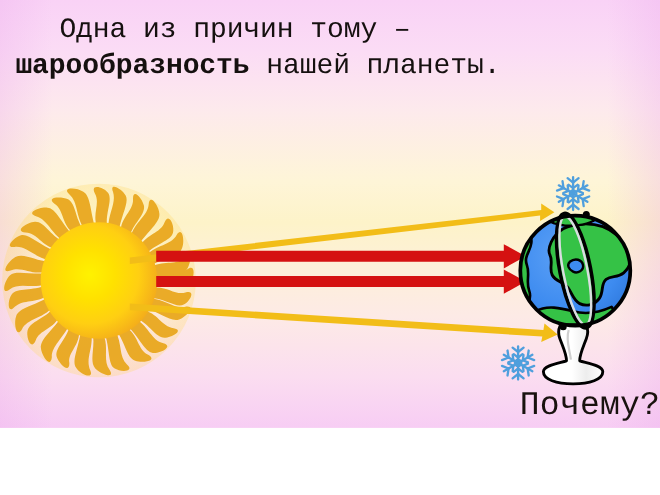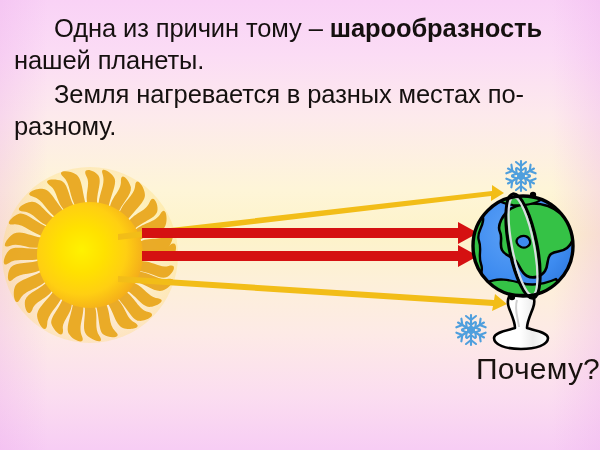--- a/index.html
+++ b/index.html
@@ -3,23 +3,23 @@
 <meta charset="utf-8">
 <style>
   html, body {
     margin: 0;
     padding: 0;
     background: #ffffff;
   }
   #slide {
     position: relative;
     width: 600px;
-    height: 450px;
+    height: 389px;
     overflow: hidden;
-    font-family: Liberation Sans, sans-serif;
+    font-family: Liberation Mono, monospace;
     background: linear-gradient(to bottom,
         #f9d2f6 0%,
         #fbdcf5 12%,
         #fdeaec 26%,
         #fef5d8 42%,
         #fdf3c9 52%,
         #fdf0d8 62%,
         #fdeae6 74%,
         #fbddf0 88%,
         #f7cdf4 100%);
@@ -355,18 +355,17 @@
           <line x1="0" y1="-5" x2="-4" y2="-8"></line>
           <line x1="0" y1="-5" x2="4" y2="-8"></line>
         </g>
         <circle cx="0" cy="0" r="3" stroke-width="2"></circle>
       </g>
     </g>
   </svg>
 
   <div id="text-block">
     <p class="para"><span>Одна из причин тому – </span><span class="bold">шарообразность</span><span> нашей планеты.</span></p>
-    <p class="para">Земля нагревается в разных местах по-разному.</p>
   </div>
 
   <div id="question">Почему?</div>
 
 </div>
 
 </body></html>

